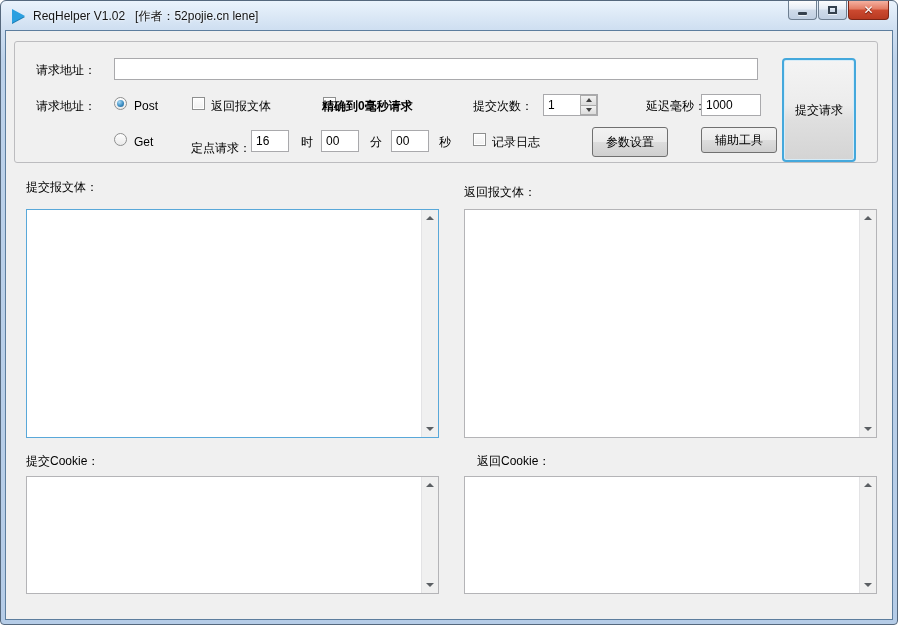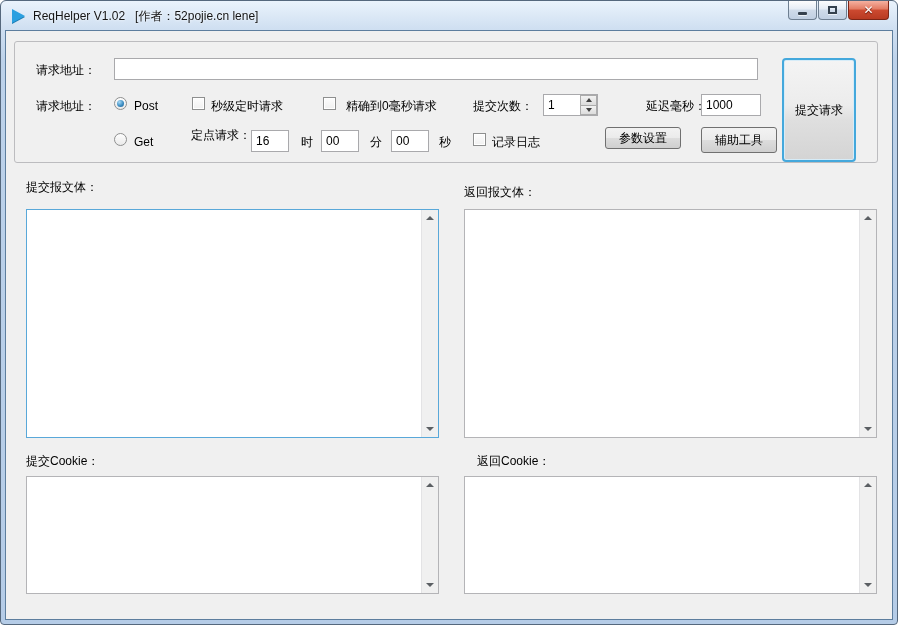--- a/index.html
+++ b/index.html
@@ -140,54 +140,54 @@
     <span class="label" style="left:30px; top:31px;">请求地址：</span>
     <input class="txt" style="left: 108px; top: 27px; width: 644px;" value="">
 
     <span class="label" style="left:30px; top:67px;">请求地址：</span>
     <span class="radio" style="left:108px; top:66px;">
         <span class="dot"></span>
       </span>
     <span class="label" style="left:128px; top:67px;">Post</span>
 
     <span class="checkbox" style="left:186px; top:66px;"></span>
-    <span class="label" style="left:205px; top:67px;">秒级定时请求</span>
+    <span class="label" style="left:205px; top:67px;">返回报文体</span>
 
     <span class="checkbox" style="left:317px; top:66px;"></span>
-    <span class="label" style="left:340px; top:67px;">精确到0毫秒请求</span>
+    <span class="label" style="left:316px; top:67px;font-weight:bold;">精确到0毫秒请求</span>
 
     <span class="label" style="left:467px; top:67px;text-align:center;">提交次数：</span>
     <input class="txt" style="left: 537px; top: 63px; width: 55px; padding-right: 20px;" value="1">
     <div class="spin-btns" style="left:574px; top:64px; position:absolute;">
       <div class="spin-btn">
           <span class="tri-up"></span>
         </div>
       <div class="spin-btn">
           <span class="tri-down"></span>
         </div>
     </div>
 
     <span class="label" style="left:640px; top:67px;">延迟毫秒：</span>
     <input class="txt" style="left: 695px; top: 63px; width: 60px;" value="1000">
 
     <span class="radio" style="left:108px; top:102px;"></span>
     <span class="label" style="left:128px; top:103px;">Get</span>
 
-    <span class="label" style="left:185px; top:96px;">定点请求：</span>
+    <span class="label" style="left:185px; top:109px;">定点请求：</span>
     <input class="txt" style="left: 245px; top: 99px; width: 38px;" value="16">
     <span class="label" style="left:295px; top:103px;">时</span>
     <input class="txt" style="left: 315px; top: 99px; width: 38px;" value="00">
     <span class="label" style="left:364px; top:103px;">分</span>
     <input class="txt" style="left: 385px; top: 99px; width: 38px;" value="00">
     <span class="label" style="left:433px; top:103px;">秒</span>
 
     <span class="checkbox" style="left:467px; top:102px;"></span>
     <span class="label" style="left:486px; top:103px;">记录日志</span>
 
-    <div class="btn" style="left:599px; top:96px; width:76px; height:22px;">参数设置</div>
+    <div class="btn" style="left:586px; top:96px; width:76px; height:30px;">参数设置</div>
     <div class="btn" style="left:676px; top:96px; width:76px; height:26px;margin-left:19px;">辅助工具</div>
 
     <div class="btn big" style="left:776px; top:27px; width:74px; height:104px;">提交请求</div>
 
     <span class="label" style="left:20px; top:148px;">提交报文体：</span>
     <div class="ta-wrap focus" style="left:20px; top:178px; width:413px; height:229px;">
       <textarea style=""></textarea>
       <div class="sb">
         <div class="sb-btn">
             <span class="sb-up"></span>

